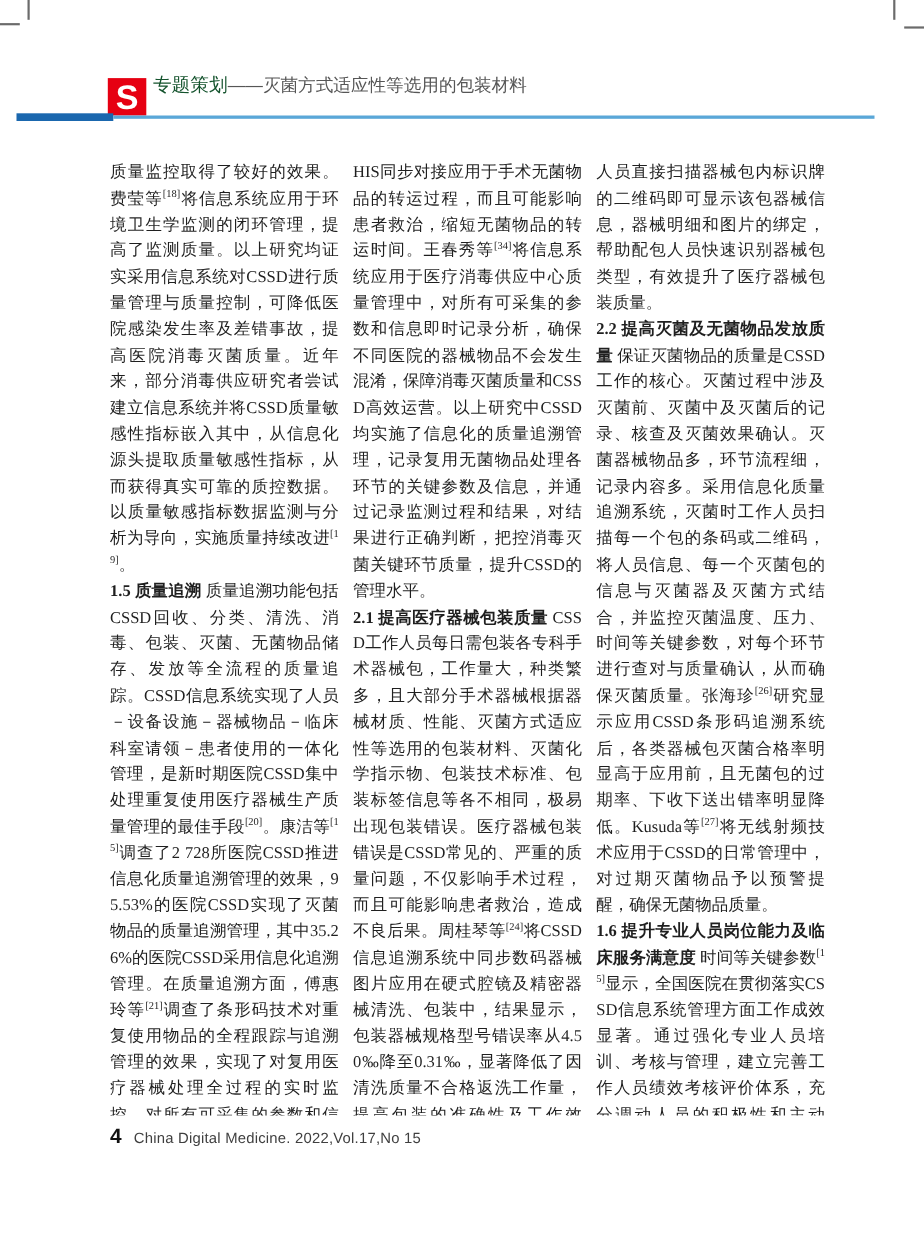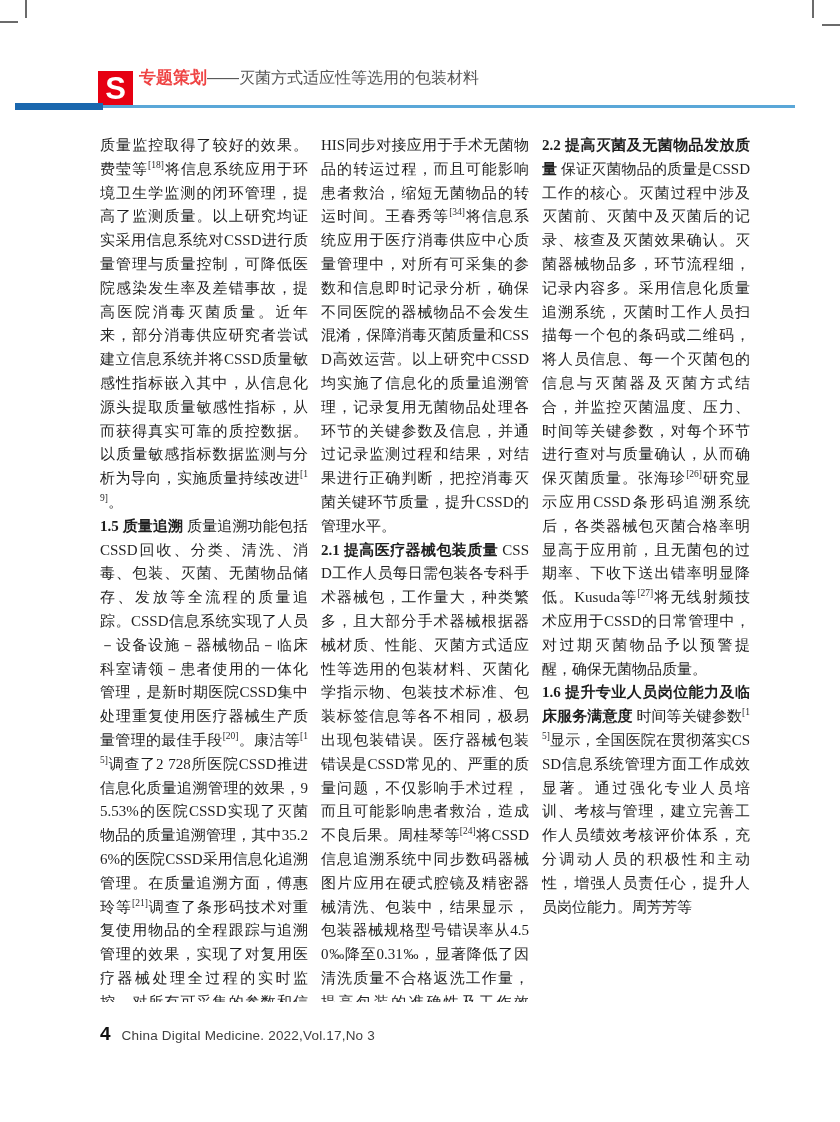--- a/index.html
+++ b/index.html
@@ -9,27 +9,27 @@
   .mark{position:absolute;background:#6b6b6b;}
   .mark-tl-v{left:25px;top:0;width:2px;height:18px;}
   .mark-tl-h{left:0;top:21px;width:18px;height:2px;}
   .mark-tr-v{left:812px;top:0;width:2px;height:18px;}
   .mark-tr-h{left:822px;top:24px;width:18px;height:2px;}
   
   .logo{position:absolute;left:98px;top:71px;width:35px;height:34px;background:var(--red);
         color:#fff;font-family:"Liberation Sans",sans-serif;font-weight:bold;font-size:31px;
         display:flex;align-items:center;justify-content:center;line-height:1;}
   .htext{position:absolute;left:139px;top:66px;font-family:"Liberation Sans",sans-serif;white-space:nowrap;}
-  .h-bold{font-weight:bold;color:#ef4444;font-size:17px;}
+  .h-bold{font-weight:normal;color:#14532d;font-size:17px;}
   .h-rest{color:#565656;font-size:16px;}
   .h-en{color:#9a9a9a;font-size:14.5px;margin-top:2px;}
   .bar-dark{position:absolute;left:15px;top:103px;width:88px;height:7px;background:var(--darkblue);}
   .bar-light{position:absolute;left:103px;top:105px;width:692px;height:3px;background:var(--lightblue);}
   
-  .columns{position:absolute;left:100px;top:134px;width:650px;display:flex;gap:13px;}
+  .columns{position:absolute;left:100px;top:146px;width:650px;display:flex;gap:13px;}
   .col{width:209px;height:868px;overflow:hidden;}
   .para{margin:0;font-size:15px;line-height:23.8px;text-align:justify;text-justify:inter-character;
         color:var(--text);word-break:break-all;}
   .seg-n{font-weight:normal;}
   .seg-b{font-weight:bold;}
   .seg-sup{font-size:9.5px;vertical-align:super;line-height:0;}
   .heading-red{margin:11px 0 5px;font-size:17.5px;line-height:27px;font-weight:bold;
         color:var(--hred);text-align:justify;word-break:break-all;}
   
   .pfooter{position:absolute;left:100px;top:1023px;display:flex;align-items:baseline;gap:11px;
@@ -61,23 +61,24 @@
   <main class="columns">
     <div class="col">
         <p class="para"><span class="seg-n">质量监控取得了较好的效果。费莹等</span><span class="seg-sup">[18]</span><span class="seg-n">将信息系统应用于环境卫生学监测的闭环管理，提高了监测质量。以上研究均证实采用信息系统对CSSD进行质量管理与质量控制，可降低医院感染发生率及差错事故，提高医院消毒灭菌质量。近年来，部分消毒供应研究者尝试建立信息系统并将CSSD质量敏感性指标嵌入其中，从信息化源头提取质量敏感性指标，从而获得真实可靠的质控数据。以质量敏感指标数据监测与分析为导向，实施质量持续改进</span><span class="seg-sup">[19]</span><span class="seg-n">。</span></p>
         <p class="para"><span class="seg-b">1.5 质量追溯 </span><span class="seg-n">质量追溯功能包括CSSD回收、分类、清洗、消毒、包装、灭菌、无菌物品储存、发放等全流程的质量追踪。CSSD信息系统实现了人员－设备设施－器械物品－临床科室请领－患者使用的一体化管理，是新时期医院CSSD集中处理重复使用医疗器械生产质量管理的最佳手段</span><span class="seg-sup">[20]</span><span class="seg-n">。康洁等</span><span class="seg-sup">[15]</span><span class="seg-n">调查了2 728所医院CSSD推进信息化质量追溯管理的效果，95.53%的医院CSSD实现了灭菌物品的质量追溯管理，其中35.26%的医院CSSD采用信息化追溯管理。在质量追溯方面，傅惠玲等</span><span class="seg-sup">[21]</span><span class="seg-n">调查了条形码技术对重复使用物品的全程跟踪与追溯管理的效果，实现了对复用医疗器械处理全过程的实时监控，对所有可采集的参数和信息即时记录分析，提高了清洗、消毒及灭菌等各个环节的数据记录和质量监控。朱玲等</span></p>
       </div>
     <div class="col">
         <p class="para"><span class="seg-n">HIS同步对接应用于手术无菌物品的转运过程，而且可能影响患者救治，缩短无菌物品的转运时间。王春秀等</span><span class="seg-sup">[34]</span><span class="seg-n">将信息系统应用于医疗消毒供应中心质量管理中，对所有可采集的参数和信息即时记录分析，确保不同医院的器械物品不会发生混淆，保障消毒灭菌质量和CSSD高效运营。以上研究中CSSD均实施了信息化的质量追溯管理，记录复用无菌物品处理各环节的关键参数及信息，并通过记录监测过程和结果，对结果进行正确判断，把控消毒灭菌关键环节质量，提升CSSD的管理水平。</span></p>
         <p class="para"><span class="seg-b">2.1 提高医疗器械包装质量 </span><span class="seg-n">CSSD工作人员每日需包装各专科手术器械包，工作量大，种类繁多，且大部分手术器械根据器械材质、性能、灭菌方式适应性等选用的包装材料、灭菌化学指示物、包装技术标准、包装标签信息等各不相同，极易出现包装错误。医疗器械包装错误是CSSD常见的、严重的质量问题，不仅影响手术过程，而且可能影响患者救治，造成不良后果。周桂琴等</span><span class="seg-sup">[24]</span><span class="seg-n">将CSSD信息追溯系统中同步数码器械图片应用在硬式腔镜及精密器械清洗、包装中，结果显示，包装器械规格型号错误率从4.50‰降至0.31‰，显著降低了因清洗质量不合格返洗工作量，提高包装的准确性及工作效率，同时保证了包装人员的安全。秦年等</span></p>
       </div>
     <div class="col">
+        <p class="para"><span class="seg-n">人员直接扫描器械包内标识牌的二维码即可显示该包器械信息，器械明细和图片的绑定，帮助配包人员快速识别器械包类型，有效提升了医疗器械包装质量。</span></p>
         <p class="para"><span class="seg-b">2.2 提高灭菌及无菌物品发放质量 </span><span class="seg-n">保证灭菌物品的质量是CSSD工作的核心。灭菌过程中涉及灭菌前、灭菌中及灭菌后的记录、核查及灭菌效果确认。灭菌器械物品多，环节流程细，记录内容多。采用信息化质量追溯系统，灭菌时工作人员扫描每一个包的条码或二维码，将人员信息、每一个灭菌包的信息与灭菌器及灭菌方式结合，并监控灭菌温度、压力、时间等关键参数，对每个环节进行查对与质量确认，从而确保灭菌质量。张海珍</span><span class="seg-sup">[26]</span><span class="seg-n">研究显示应用CSSD条形码追溯系统后，各类器械包灭菌合格率明显高于应用前，且无菌包的过期率、下收下送出错率明显降低。Kusuda等</span><span class="seg-sup">[27]</span><span class="seg-n">将无线射频技术应用于CSSD的日常管理中，对过期灭菌物品予以预警提醒，确保无菌物品质量。</span></p>
         <p class="para"><span class="seg-b">1.6 提升专业人员岗位能力及临床服务满意度 </span><span class="seg-n">时间等关键参数</span><span class="seg-sup">[15]</span><span class="seg-n">显示，全国医院在贯彻落实CSSD信息系统管理方面工作成效显著。通过强化专业人员培训、考核与管理，建立完善工作人员绩效考核评价体系，充分调动人员的积极性和主动性，增强人员责任心，提升人员岗位能力。周芳芳等</span></p>
       </div>
   </main>
 
   <footer class="pfooter">
     <span class="pnum">4</span>
-    <span class="journal">China Digital Medicine. 2022,Vol.17,No 3</span>
+    <span class="journal">China Digital Medicine. 2022,Vol.17,No 15</span>
   </footer>
 
 </div>
 
 </body></html>

